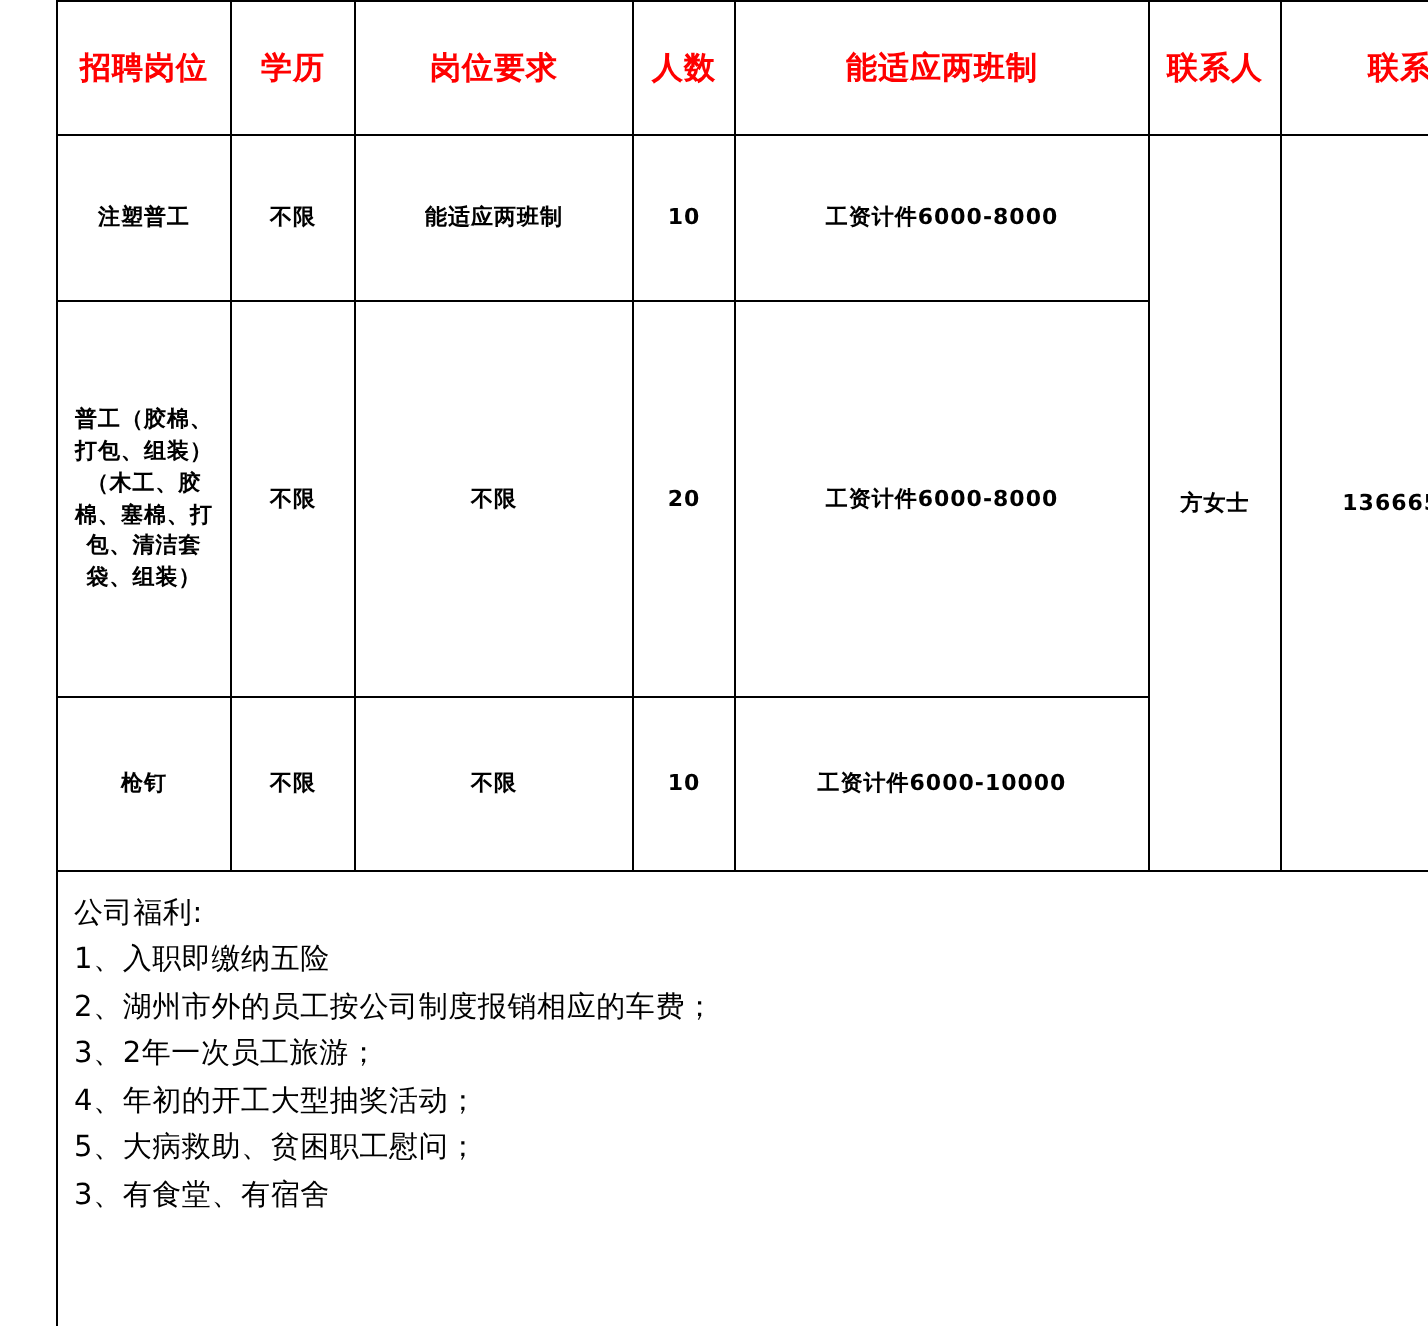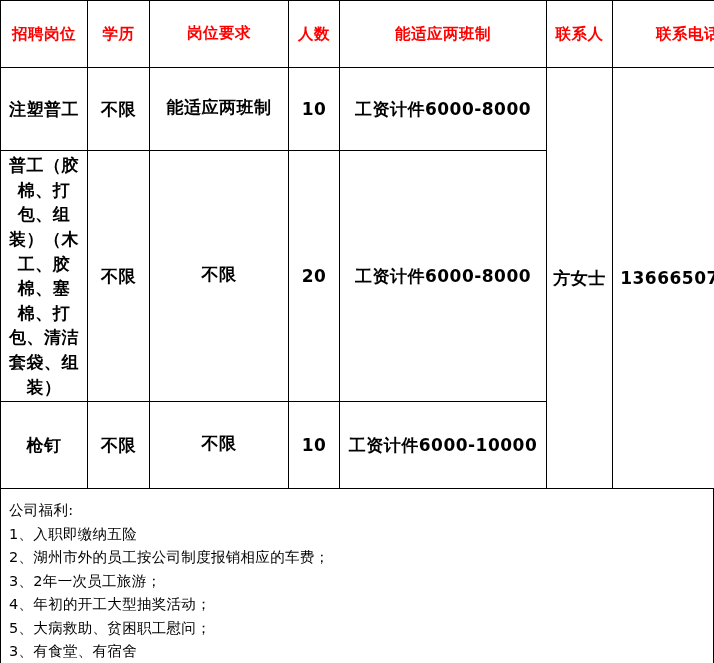--- a/index.html
+++ b/index.html
@@ -12,47 +12,48 @@
     height: 663px;
     font-family: "DejaVu Sans", "Liberation Sans", sans-serif;
     color: #000000;
     overflow: hidden;
   }
   .sheet {
     width: 714px;
     height: 478px;
     box-sizing: border-box;
     position: relative;
+    padding-left: 28px;
   }
   table.job-table {
     width: 714px;
     border-collapse: collapse;
     table-layout: fixed;
   }
   table.job-table td,
   table.job-table th {
     border: 1px solid #000000;
     padding: 2px 3px;
     vertical-align: middle;
     text-align: center;
     font-weight: bold;
-    font-size: 17px;
+    font-size: 11px;
     line-height: 1.45;
     letter-spacing: 0.5px;
     word-break: break-all;
   }
   table.job-table th {
     color: #ff0000;
     height: 62px;
     font-size: 15.5px;
   }
   
   .c-post    { width: 80px; }
   .c-edu     { width: 55px; }
-  .c-req     { width: 132px; font-family: Liberation Mono, monospace; }
+  .c-req     { width: 132px; }
   .c-num     { width: 44px; }
   .c-pay     { width: 200px; }
   .c-contact { width: 59px; }
   .c-phone   { width: 144px; }
 
   .row-1 td { height: 78px; }
   .row-2 td { height: 193px; }
   .row-3 td { height: 82px; }
 
   .cell-multiline {

